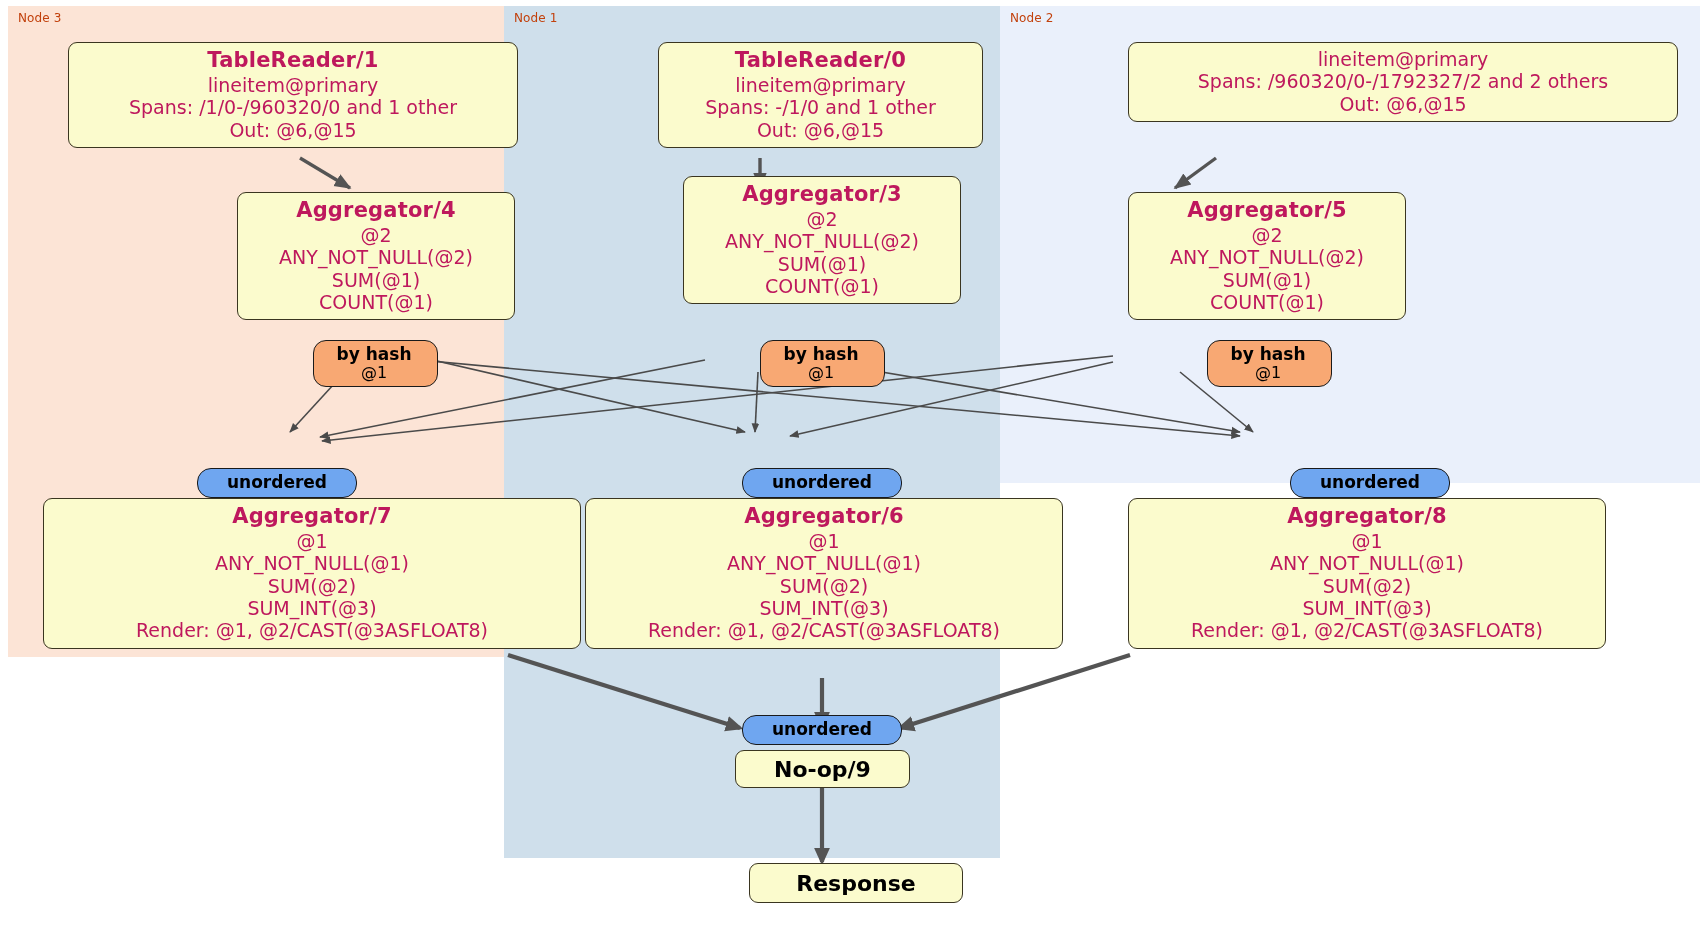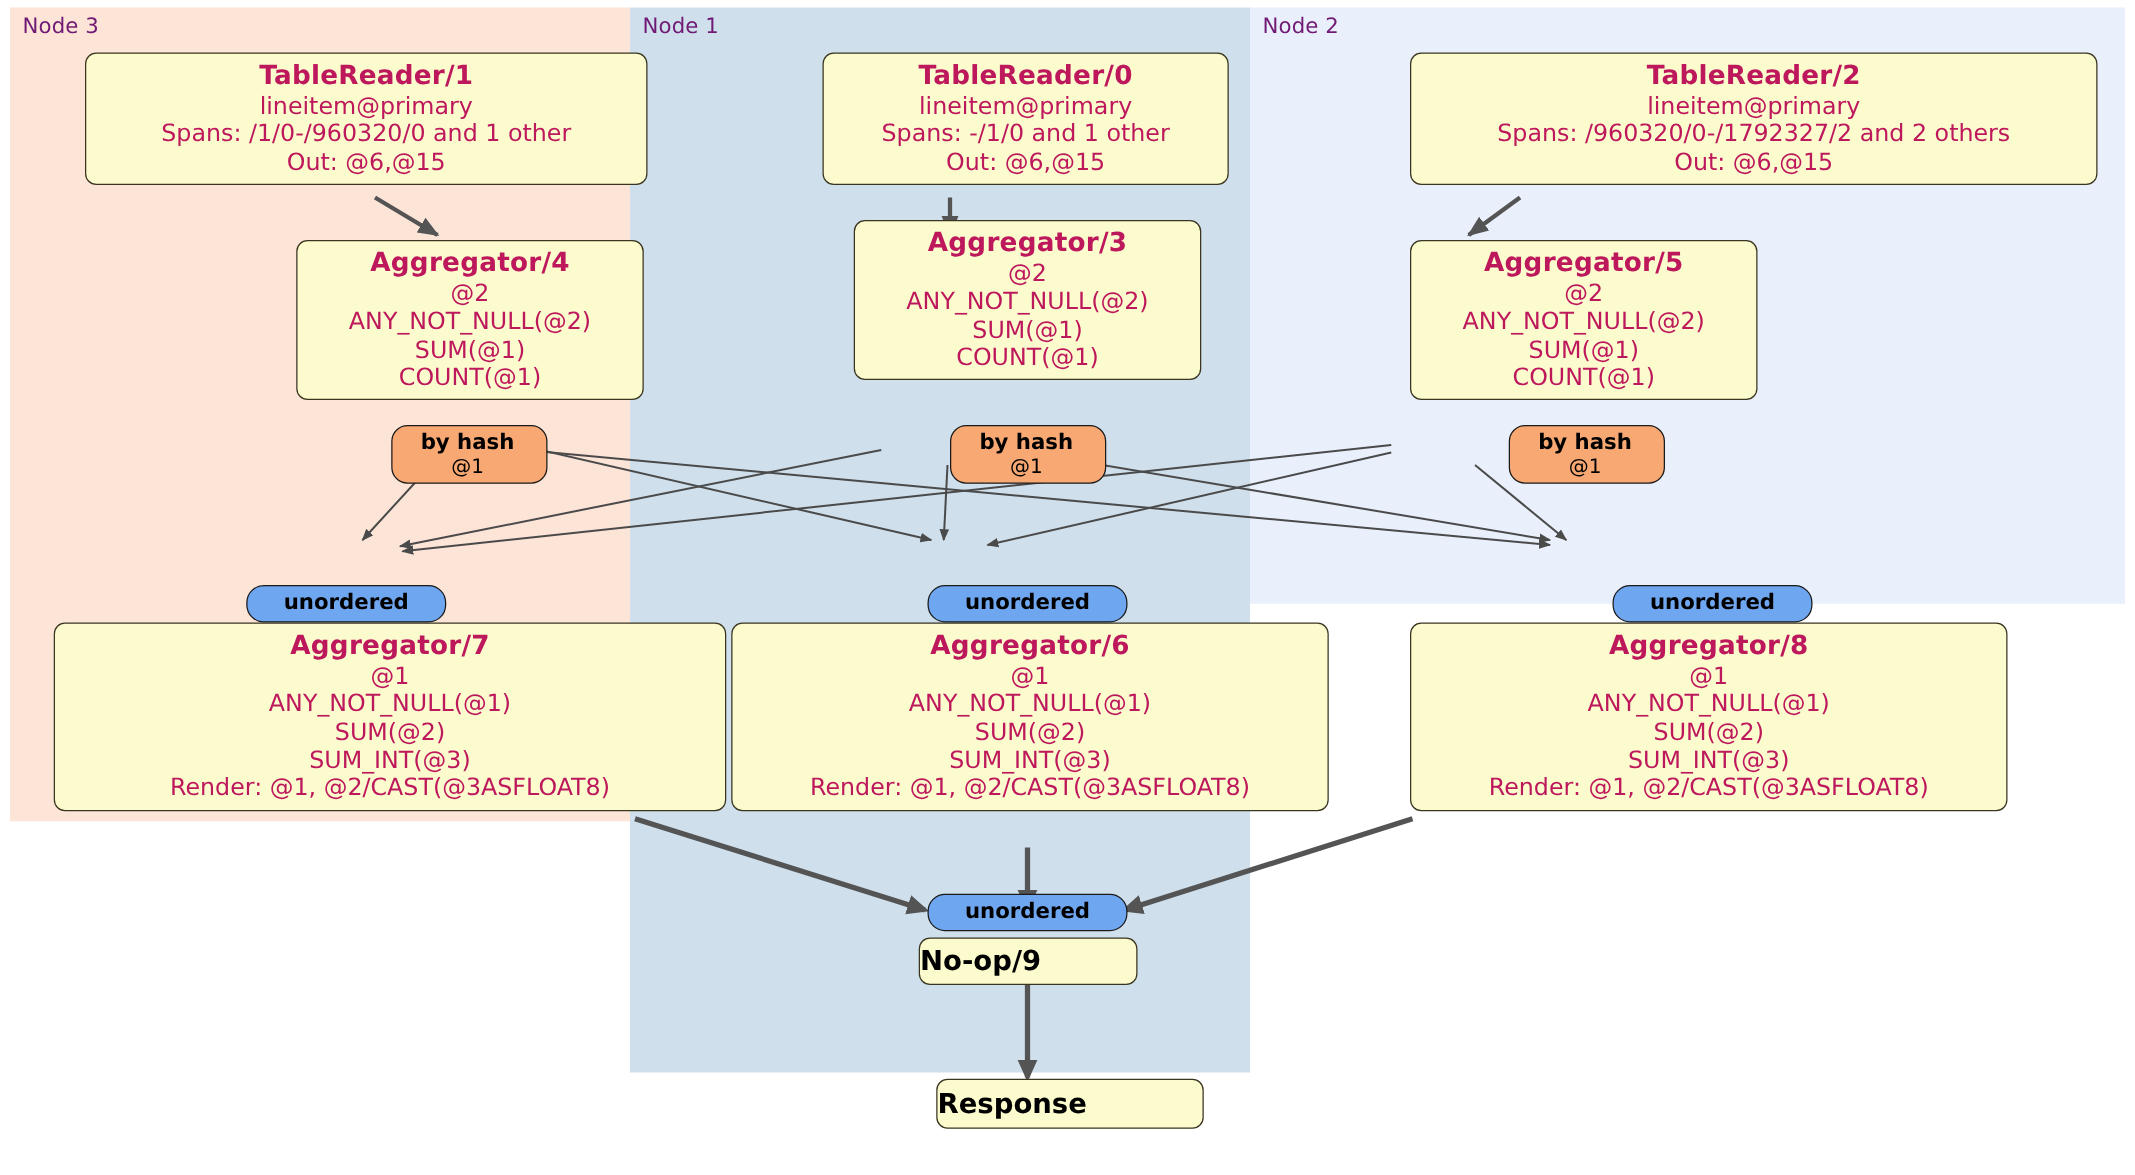--- a/index.html
+++ b/index.html
@@ -1,20 +1,20 @@
 <!DOCTYPE html>
 <html><head>
 <meta charset="utf-8">
 <style>
   html,body{margin:0;padding:0;background:#ffffff;}
   body{font-family:"DejaVu Sans","Liberation Sans",sans-serif;}
   #stage{position:relative;width:1708px;height:940px;overflow:hidden;background:#fff;}
 
   .node-panel{position:absolute;box-sizing:border-box;}
-  .panel-label{position:absolute;font-size:17px;color:#701a75;left:10px;top:5px;letter-spacing:0.1px;}
+  .panel-label{position:absolute;font-size:12px;color:#c2410c;left:10px;top:5px;letter-spacing:0.1px;}
 
   #panel-node3{left:8px;top:6px;width:496px;height:651px;background:#fce4d6;}
   #panel-node1{left:504px;top:6px;width:496px;height:852px;background:#cfdfeb;}
   #panel-node2{left:1000px;top:6px;width:700px;height:477px;background:#eaf0fb;}
 
   .proc{
     position:absolute;box-sizing:border-box;
     background:#fbfbcd;border:1.6px solid #3a3520;border-radius:9px;
     text-align:center;color:#be185d;line-height:1.18;padding:5px 8px 6px 8px;
     z-index:5;
@@ -26,21 +26,21 @@
     position:absolute;box-sizing:border-box;text-align:center;color:#000;
     border:1.6px solid #1a1a1a;line-height:1.1;z-index:9;
   }
   .pill .pl{font-weight:bold;font-size:17px;display:block;}
   .pill .ps{font-size:16px;display:block;}
   .pill.hash{background:#f8a873;border-radius:13px;padding:4px 13px 5px 10px;}
   .pill.unord{background:#6fa6f0;border-radius:14px;padding:4px 12px 5px 12px;}
 
   .small-proc{position:absolute;box-sizing:border-box;background:#fbfbcd;
     border:1.6px solid #3a3520;border-radius:9px;text-align:center;z-index:8;
-    display:flex;align-items:center;justify-content:flex-start;}
+    display:flex;align-items:center;justify-content:center;}
   .small-proc .ttl{font-weight:bold;font-size:22px;}
 
   svg#edges{position:absolute;left:0;top:0;width:1708px;height:940px;z-index:3;pointer-events:none;}
   .e-thin{stroke:#4a4a4a;stroke-width:1.6px;fill:none;}
   .e-thick{stroke:#545454;stroke-width:4.2px;fill:none;}
   .e-med{stroke:#545454;stroke-width:3.4px;fill:none;}
 </style>
 </head>
 <body>
 
@@ -100,21 +100,20 @@
   </div>
 
   <div class="proc" id="tr0" style="left:658px;top:42px;width:325px;">
     <span class="ttl">TableReader/0</span>
     <span class="ln">lineitem@primary</span>
     <span class="ln">Spans: -/1/0 and 1 other</span>
     <span class="ln">Out: @6,@15</span>
   </div>
 
   <div class="proc" id="tr2" style="left:1128px;top:42px;width:550px;">
-    <span class="ttl">TableReader/2</span>
     <span class="ln">lineitem@primary</span>
     <span class="ln">Spans: /960320/0-/1792327/2 and 2 others</span>
     <span class="ln">Out: @6,@15</span>
   </div>
 
   <div class="proc" id="agg4" style="left:237px;top:192px;width:278px;">
     <span class="ttl">Aggregator/4</span>
     <span class="ln">@2</span>
     <span class="ln">ANY_NOT_NULL(@2)</span>
     <span class="ln">SUM(@1)</span>

